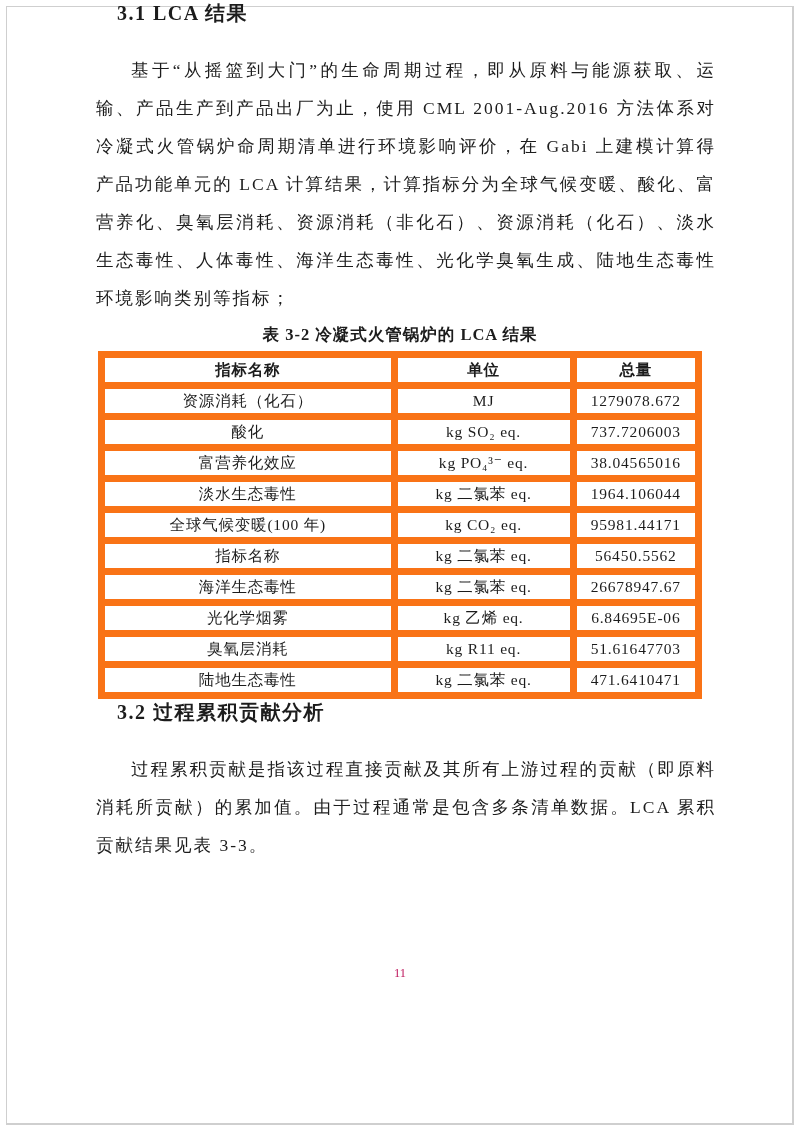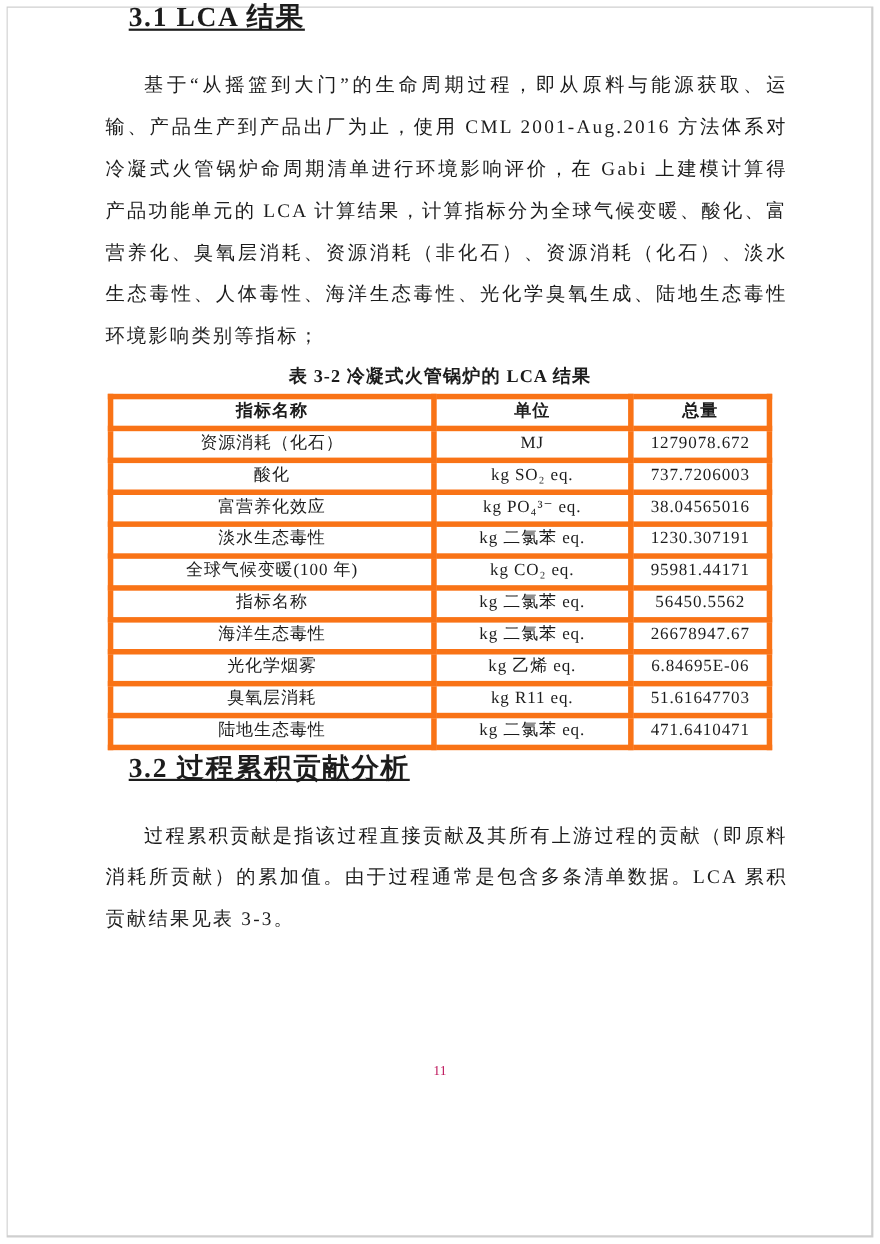--- a/index.html
+++ b/index.html
@@ -22,25 +22,24 @@
   }
   .content {
     position: absolute;
     left: 84px;
     right: 84px;
     top: 0;
   }
   h2.sec-heading {
     margin: 0;
     padding-left: 33px;
-    font-size: 25px;
+    font-size: 20px;
     font-weight: bold;
     letter-spacing: 1.5px;
     line-height: 1.35;
-    text-decoration: underline;
   }
   .sec-31 { margin-top: 82px; }
   .sec-32 { margin-top: 36px; }
   p.body-para {
     margin: 24px 0 0 12px;
     font-size: 17.5px;
     line-height: 38px;
     letter-spacing: 2px;
     text-align: justify;
     text-indent: 2em;
@@ -55,21 +54,21 @@
   table.lca-table {
     width: 604px;
     margin: 5px auto 0 auto;
     border-collapse: collapse;
     table-layout: fixed;
   }
   table.lca-table col.c1 { width: 49%; }
   table.lca-table col.c2 { width: 30%; }
   table.lca-table col.c3 { width: 21%; }
   table.lca-table th, table.lca-table td {
-    border: 5px solid #f97316;
+    border: 7px solid #f97316;
     height: 24px;
     padding: 0 4px;
     text-align: center;
     vertical-align: middle;
     font-size: 15.5px;
     letter-spacing: 0.8px;
     line-height: 1.2;
     overflow: hidden;
     white-space: nowrap;
   }
@@ -123,21 +122,21 @@
           <td>737.7206003</td>
         </tr>
         <tr>
           <td>富营养化效应</td>
           <td>kg PO₄³⁻ eq.</td>
           <td>38.04565016</td>
         </tr>
         <tr>
           <td>淡水生态毒性</td>
           <td>kg 二氯苯 eq.</td>
-          <td>1230.307191</td>
+          <td>1964.106044</td>
         </tr>
         <tr>
           <td>全球气候变暖(100 年)</td>
           <td>kg CO₂ eq.</td>
           <td>95981.44171</td>
         </tr>
         <tr>
           <td>指标名称</td>
           <td>kg 二氯苯 eq.</td>
           <td>56450.5562</td>

